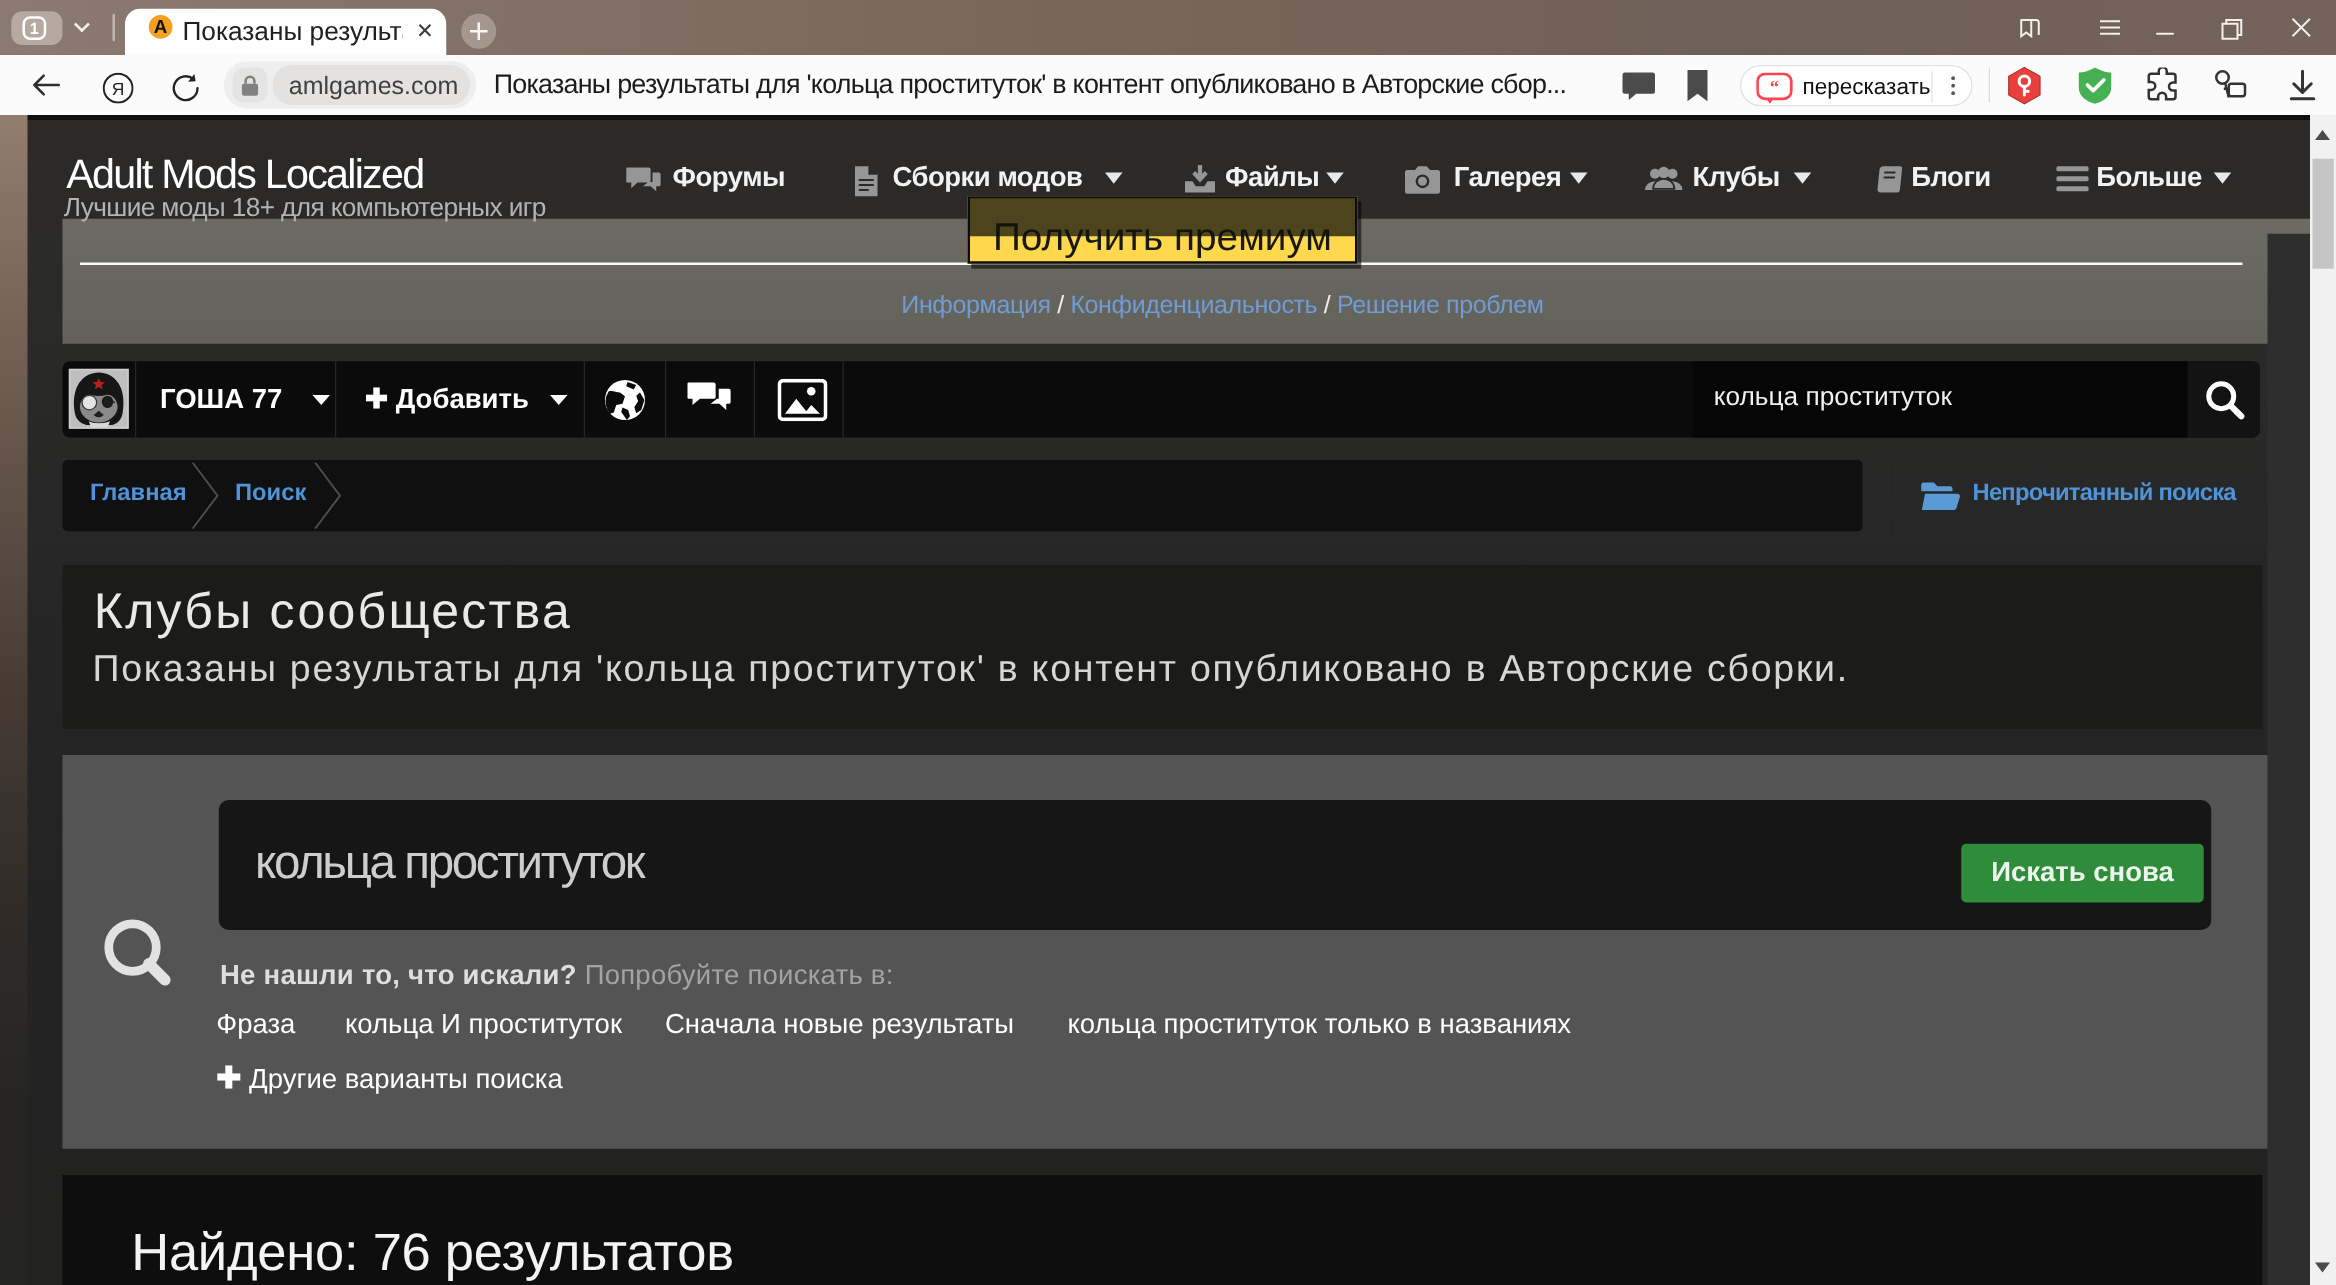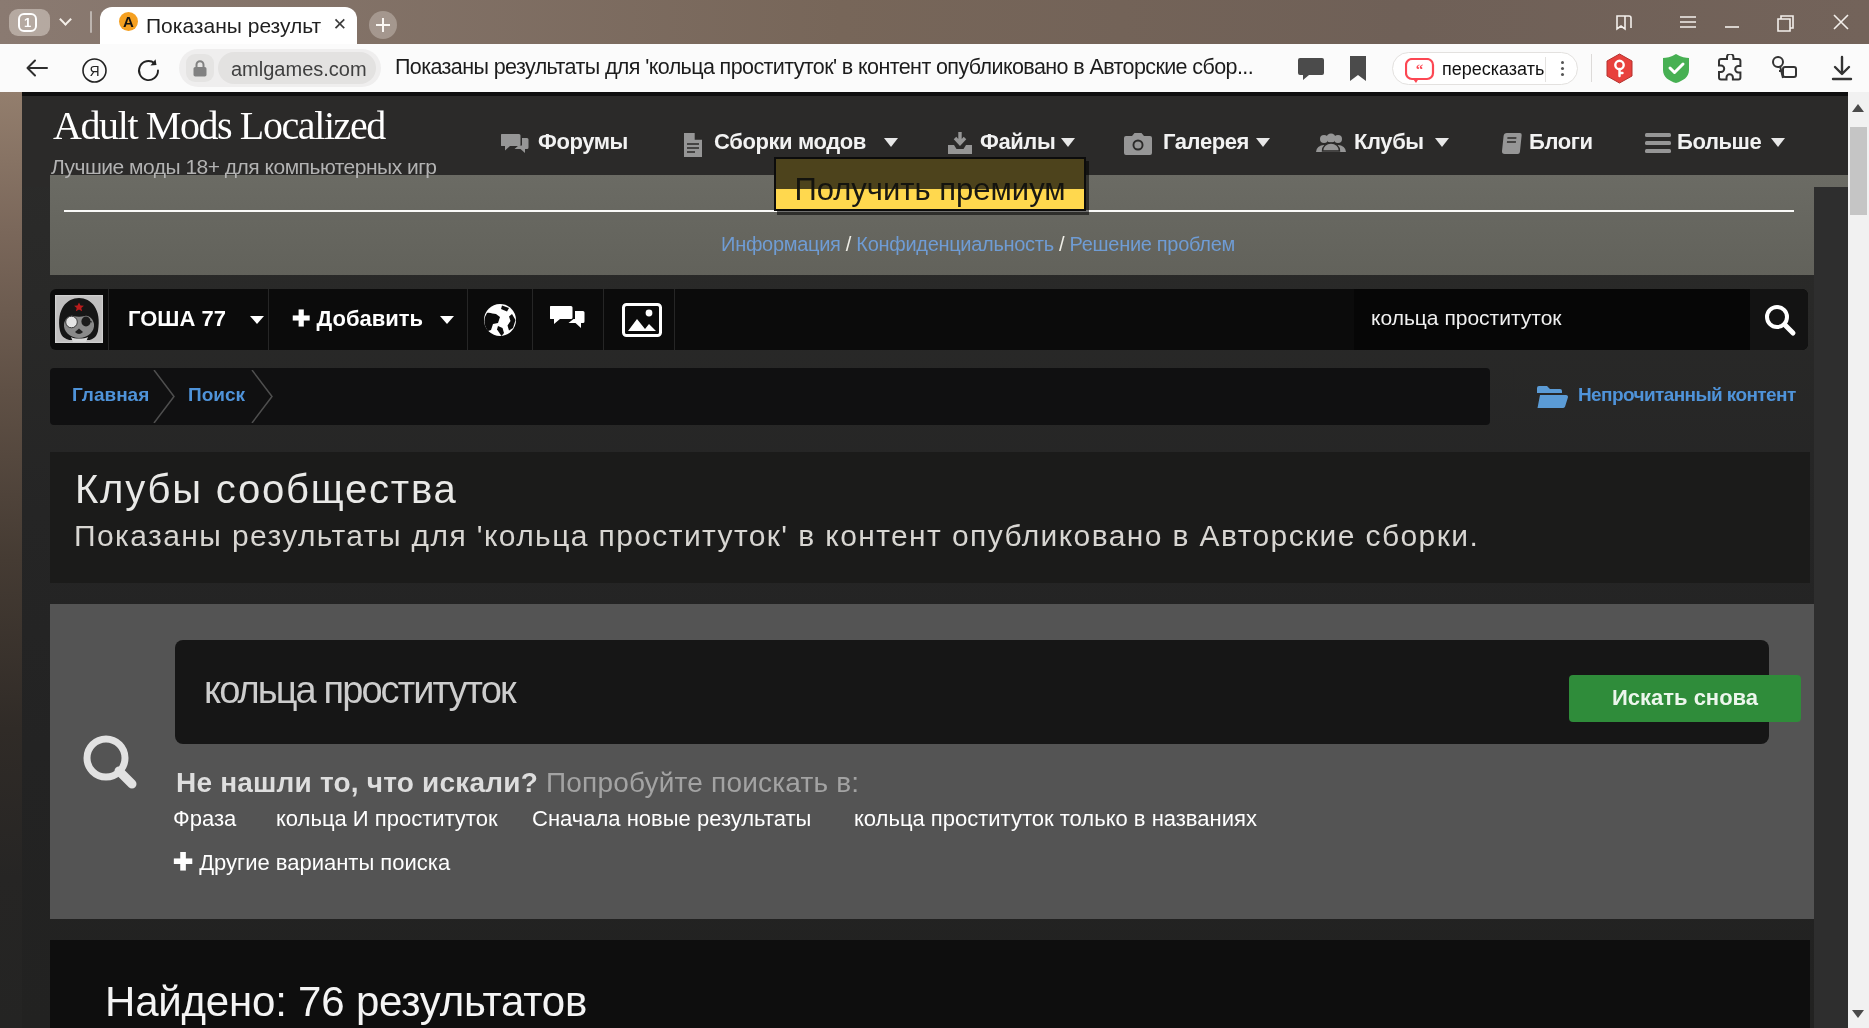--- a/index.html
+++ b/index.html
@@ -42,21 +42,21 @@
 
   
   #page { position:absolute; left:0; top:92px; width:1848px; height:936px; background:linear-gradient(180deg,#2c2c2b 0%,#292928 22%,#252525 45%,#232323 70%,#222221 100%); overflow:hidden; }
   #page-topline { position:absolute; left:9px; top:0; width:1839px; height:4px; background:#0f0f0f; }
   #leftstrip { position:absolute; left:0; top:0; width:22px; height:936px;
      background:linear-gradient(180deg,#937e6d 0%,#7a675a 15%,#5f5045 32%,#453b33 50%,#302b27 68%,#262524 84%,#242423 100%); }
   #rightmargin { position:absolute; left:1814px; top:95px; width:34px; height:841px; background:#2e2e2e; }
 
   
   #siteheader { position:absolute; left:22px; top:4px; width:1826px; height:91px; background:#2b2a29; }
-  #sitetitle { position:absolute; left:31px; top:6px; font-size:40px; font-weight:300; color:#fff; letter-spacing:-1.4px;font-family:Liberation Serif, serif;}
+  #sitetitle { position:absolute; left:31px; top:24px; font-size:33px; font-weight:300; color:#fff; letter-spacing:-1.4px;}
   #sitesub { position:absolute; left:29px; top:59px; font-size:21px; color:#b3b3b3; letter-spacing:-0.5px; }
   .nav-tx { position:absolute; top:33px; font-size:22px; font-weight:bold; color:#f2f2f2; white-space:nowrap; letter-spacing:-0.4px; }
   .nav-ic { position:absolute; top:36px; }
   .caret { position:absolute; top:42px; width:0; height:0; border-left:7px solid transparent; border-right:7px solid transparent; border-top:9px solid #e8e8e8; }
 
   
   #premium { position:absolute; left:774px; top:65px; width:312px; height:54px; background:#ffd84e; border:2px solid #0c0c0c;
      box-shadow:3px 4px 0 rgba(0,0,0,0.55); }
   #premium-shade { position:absolute; left:0; top:0; width:100%; height:30px; background:rgba(18,18,12,0.75); }
   #premium-tx { position:absolute; width:100%; text-align:center; top:13px; font-size:31px; color:#191914; white-space:nowrap; letter-spacing:0; }
@@ -86,23 +86,23 @@
 
   
   #headpanel { position:absolute; left:50px; top:360px; width:1760px; height:131px; background:#1b1b1a; }
   #h1a { position:absolute; left:25px; top:15px; font-size:40px; color:#e9e9e7; letter-spacing:1.8px; }
   #h1b { position:absolute; left:24px; top:67px; font-size:30px; color:#d8d6d2; letter-spacing:1.4px; }
 
   
   #searchpanel { position:absolute; left:50px; top:512px; width:1764px; height:315px; background:#545454; }
   #sp-input { position:absolute; left:125px; top:36px; width:1594px; height:104px; background:#161616; border-radius:8px; }
   #sp-input-tx { position:absolute; left:29px; top:29px; font-size:38px; color:#cdcdcd; letter-spacing:-1.9px; }
-  #sp-green { position:absolute; left:1394px; top:35px; width:232px; height:47px; background:#2f8c3a; border-radius:4px;
+  #sp-green { position:absolute; left:1394px; top:35px; width:194px; height:47px; background:#2f8c3a; border-radius:4px;
       text-align:center; font-size:22px; font-weight:bold; color:#ecf6ec; line-height:46px;}
-  #sp-hint { position:absolute; left:126px; top:163px; font-size:28px; color:#a3a3a3; letter-spacing:0.2px; }
+  #sp-hint { position:absolute; left:126px; top:163px; font-size:22px; color:#a3a3a3; letter-spacing:0.2px; }
   #sp-hint b { color:#dedede; }
   #sp-links { position:absolute; left:0; top:202px; font-size:22px; color:#ffffff; }
   #sp-links span { position:absolute; top:0; white-space:nowrap; }
   #sp-more { position:absolute; left:123px; top:244px; font-size:22px; color:#ffffff; }
 
   
   #resultspanel { position:absolute; left:50px; top:848px; width:1760px; height:88px; background:#0e0e0e; }
   #res-h { position:absolute; left:55px; top:38px; font-size:42px; color:#f4f4f4; letter-spacing:-0.2px; }
 
   
@@ -337,21 +337,21 @@
     </svg>
     <div class="crumb-tx" style="left:138px">Поиск</div>
     <svg class="abs" style="left:198px;top:2px" width="28" height="53" viewBox="0 0 28 53">
       <path d="M4 0 L24 26.5 L4 53" stroke="#4e4e4e" stroke-width="1.5" fill="none"></path>
     </svg>
     <div id="crumb-sep"></div>
     <svg class="abs" style="left:1486px;top:17px" width="32" height="24" viewBox="0 0 32 24">
       <path d="M1 3 a2 2 0 0 1 2 -2 h8 l3 3 h10 a2 2 0 0 1 2 2 v2 H1 z" fill="#5b9bd5"></path>
       <path d="M4 10 h26 a2 2 0 0 1 1.9 2.6 l-2.8 9 A2 2 0 0 1 27.2 23 H1.5 z" fill="#5b9bd5"></path>
     </svg>
-    <div id="unread-tx">Непрочитанный контент</div>
+    <div id="unread-tx">Непрочитанный поиска</div>
   </div>
 
   <div id="headpanel">
     <div id="h1a">Клубы сообщества</div>
     <div id="h1b">Показаны результаты для 'кольца проституток' в контент опубликовано в Авторские сборки.</div>
   </div>
 
   <div id="searchpanel">
     <svg class="abs" style="left:32px;top:130px" width="58" height="58" viewBox="0 0 58 58">
       <circle cx="24" cy="24" r="19" fill="none" stroke="#e2e2e2" stroke-width="7"></circle>

